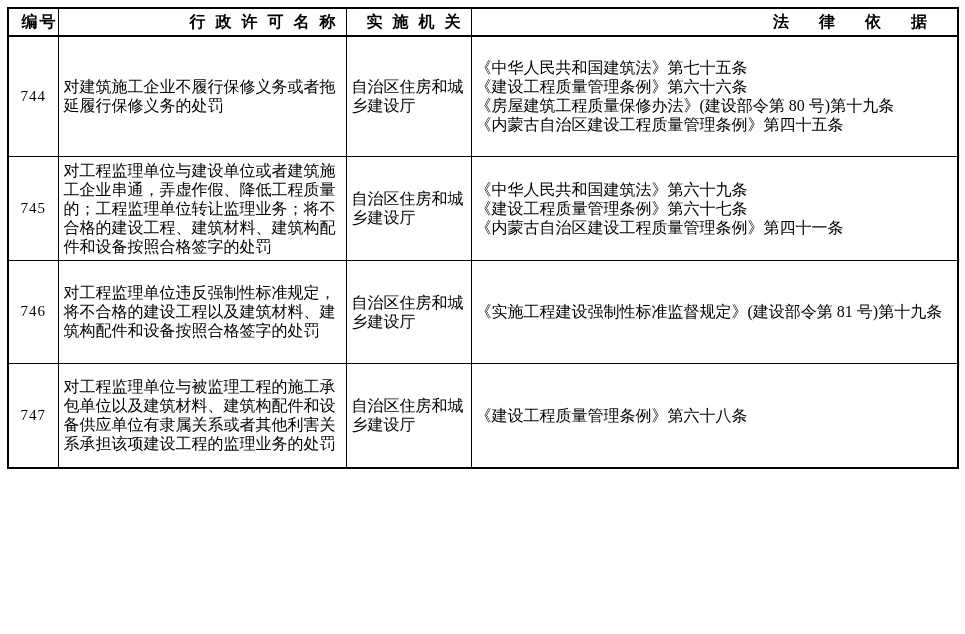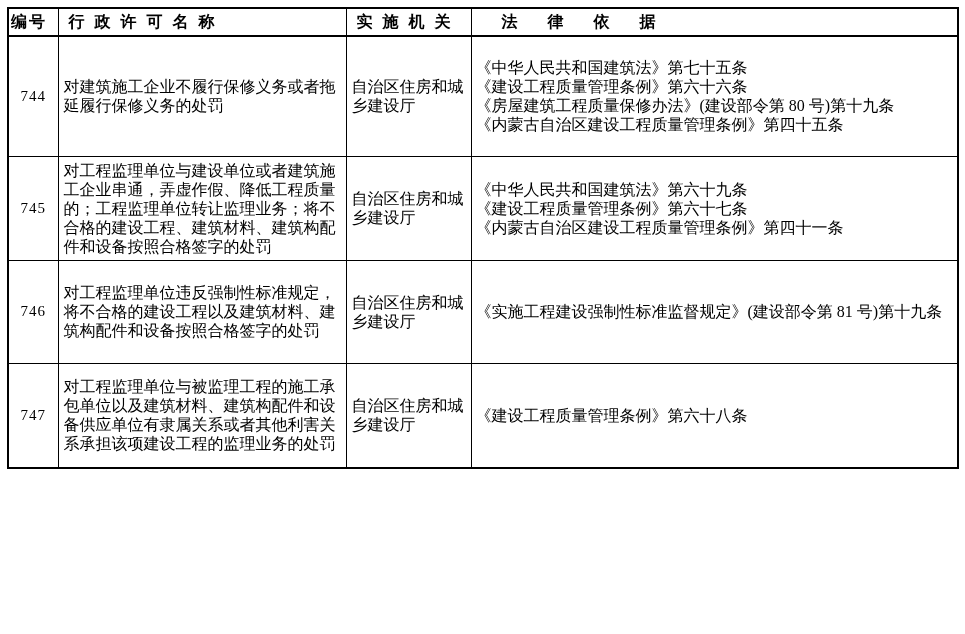--- a/index.html
+++ b/index.html
@@ -31,21 +31,21 @@
     border: 1px solid #000000;
   }
   table.license-table {
     border: 2px solid #000000;
   }
   thead th {
     border-bottom: 2px solid #000000;
     height: 26px;
     font-size: 16px;
     font-weight: bold;
-    text-align: left;
+    text-align: right;
     vertical-align: middle;
     padding: 0;
     white-space: nowrap;
     overflow: hidden;
   }
   th.col-id     { letter-spacing: 2px;  padding-left: 2px; }
   th.col-name   { letter-spacing: 10px; padding-left: 10px; }
   th.col-agency { letter-spacing: 10px; padding-left: 10px; margin-top: 24px; }
   th.col-legal  { letter-spacing: 30px; padding-left: 30px; }
   td {

